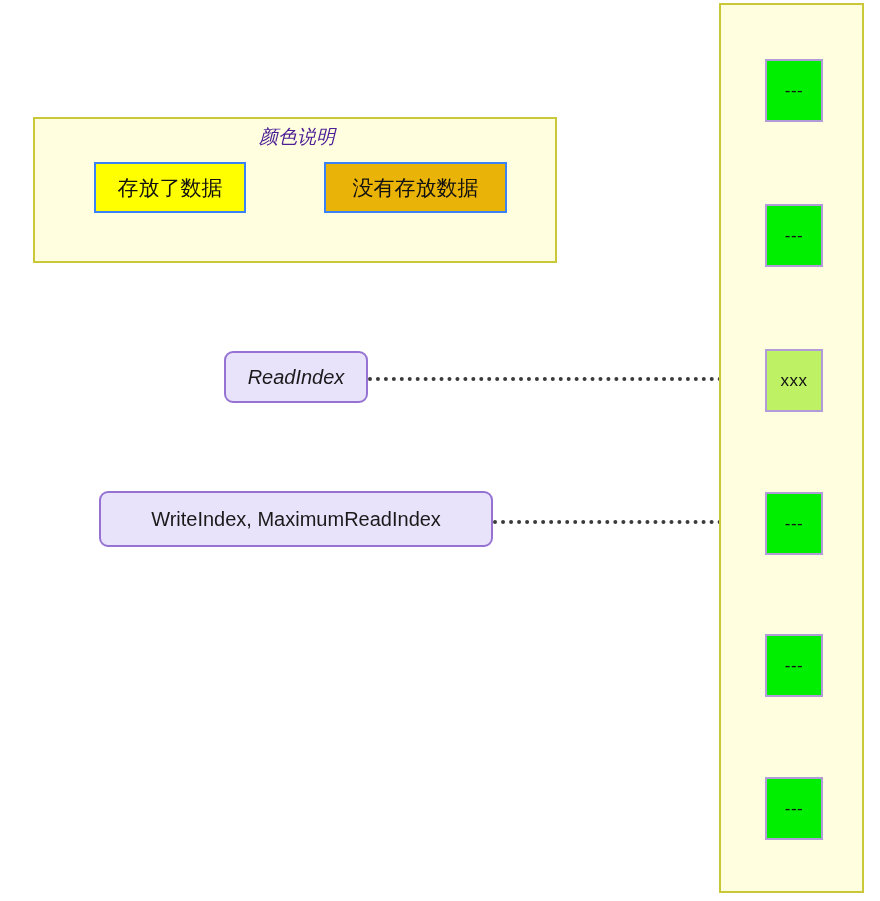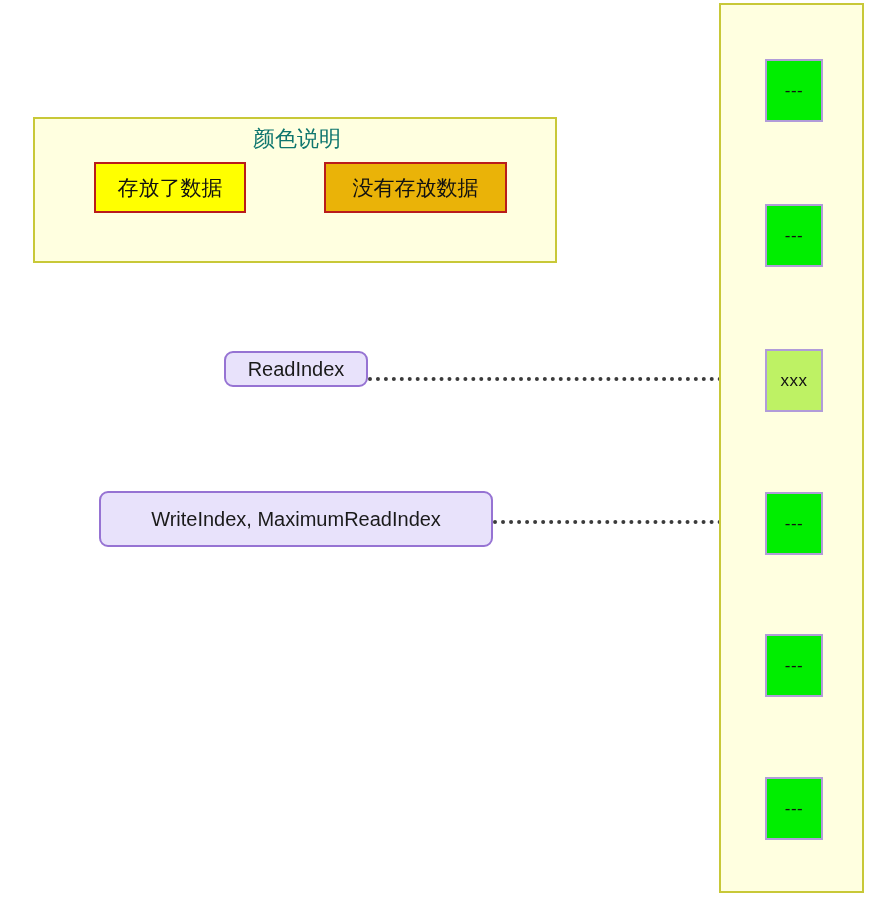--- a/index.html
+++ b/index.html
@@ -31,28 +31,29 @@
     background: #ffffe0;
     border: 2px solid #c8c838;
     box-sizing: border-box;
   }
   .legend-title {
     position: absolute;
     left: 0;
     top: 6px;
     width: 524px;
     text-align: center;
-    font-size: 22px;
-    color: #0f766e;
+    font-size: 19px;
+    color: #4c1d95;
     line-height: 1.3;
+    font-style: italic;
   }
   .swatch {
     position: absolute;
     box-sizing: border-box;
-    border: 2px solid #b91c1c;
+    border: 2px solid #3b82f6;
     display: flex;
     align-items: center;
     justify-content: center;
     font-size: 21px;
     color: #111111;
   }
   .swatch-filled {
     left: 59px;
     top: 43px;
     width: 152px;
@@ -106,21 +107,22 @@
     align-items: center;
     justify-content: center;
     font-size: 20px;
     color: #1a1a1a;
     white-space: nowrap;
   }
   .index-read {
     left: 224px;
     top: 351px;
     width: 144px;
-    height: 36px;
+    height: 52px;
+    font-style: italic;
   }
   .index-write {
     left: 99px;
     top: 491px;
     width: 394px;
     height: 56px;
   }
 
   
   .connector { position: absolute; }

